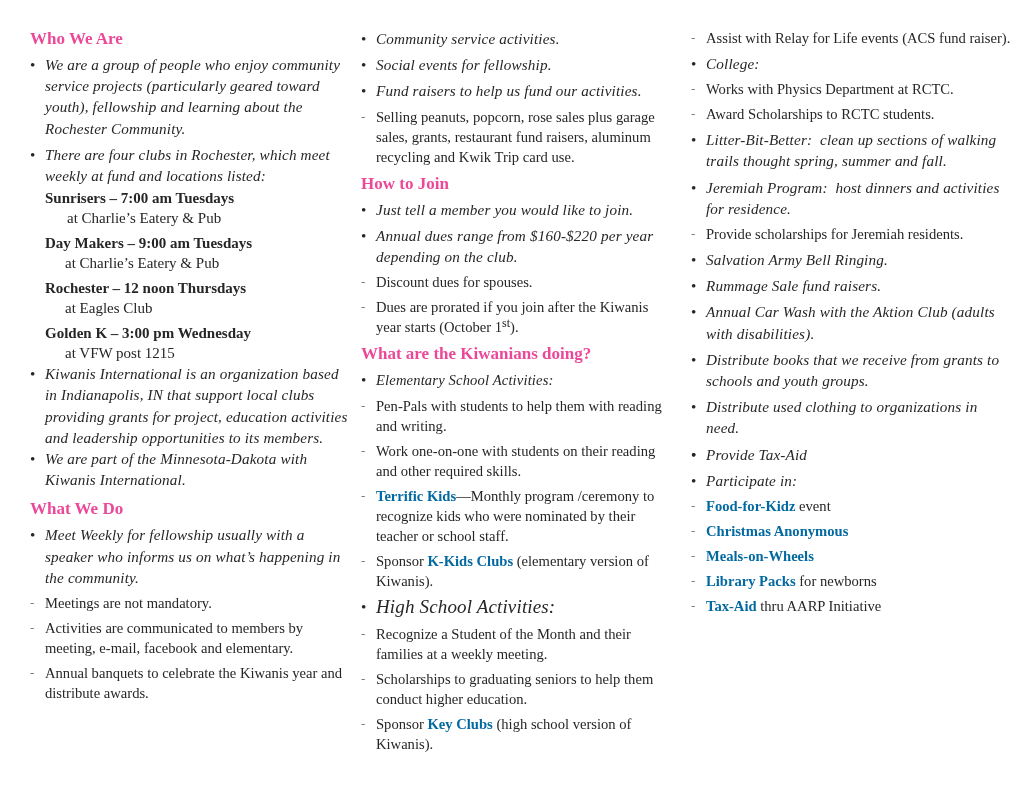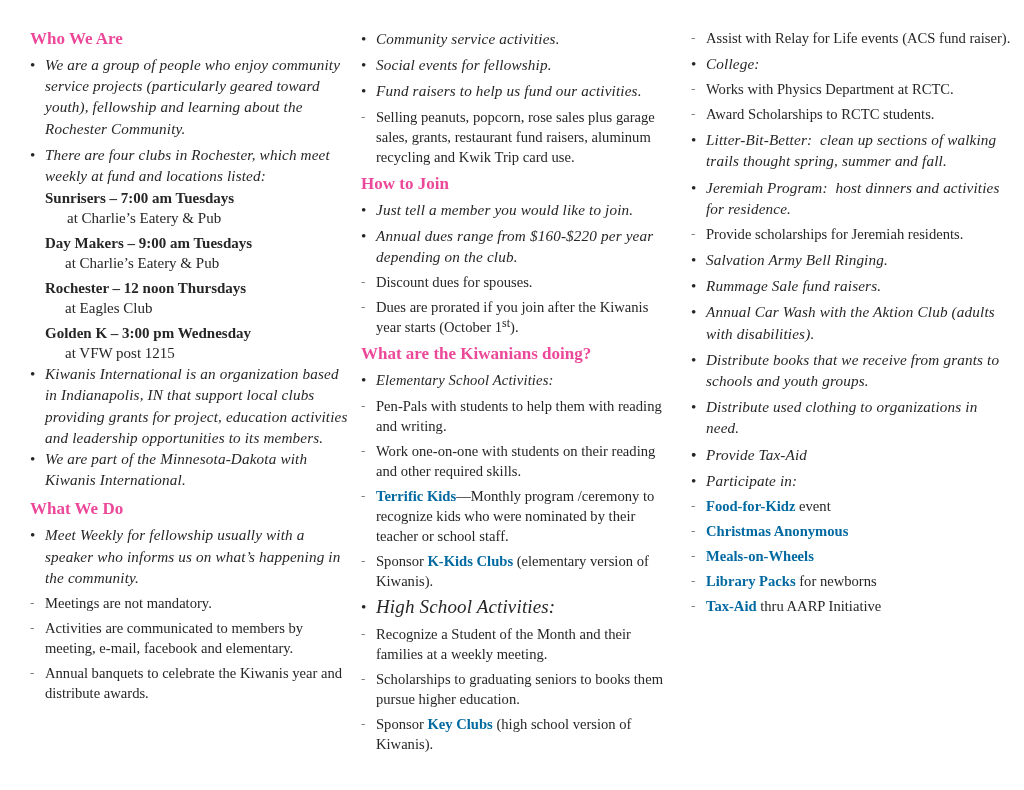--- a/index.html
+++ b/index.html
@@ -149,21 +149,21 @@
   <div class="item bullet">
     <span class="mark">•</span>
     <span class="txt" style="font-size:19px">High School Activities:</span>
   </div>
   <div class="item dash">
     <span class="mark">-</span>
     <span class="txt">Recognize a Student of the Month and their families at a weekly meeting.</span>
   </div>
   <div class="item dash">
     <span class="mark">-</span>
-    <span class="txt">Scholarships to graduating seniors to books them pursue higher education.</span>
+    <span class="txt">Scholarships to graduating seniors to help them conduct higher education.</span>
   </div>
   <div class="item dash">
     <span class="mark">-</span>
     <span class="txt"><span>Sponsor </span><b>Key Clubs</b><span> (high school version of Kiwanis).</span></span>
   </div>
 </div>
 
 <div class="col c3">
   <div class="item dash">
     <span class="mark">-</span>

